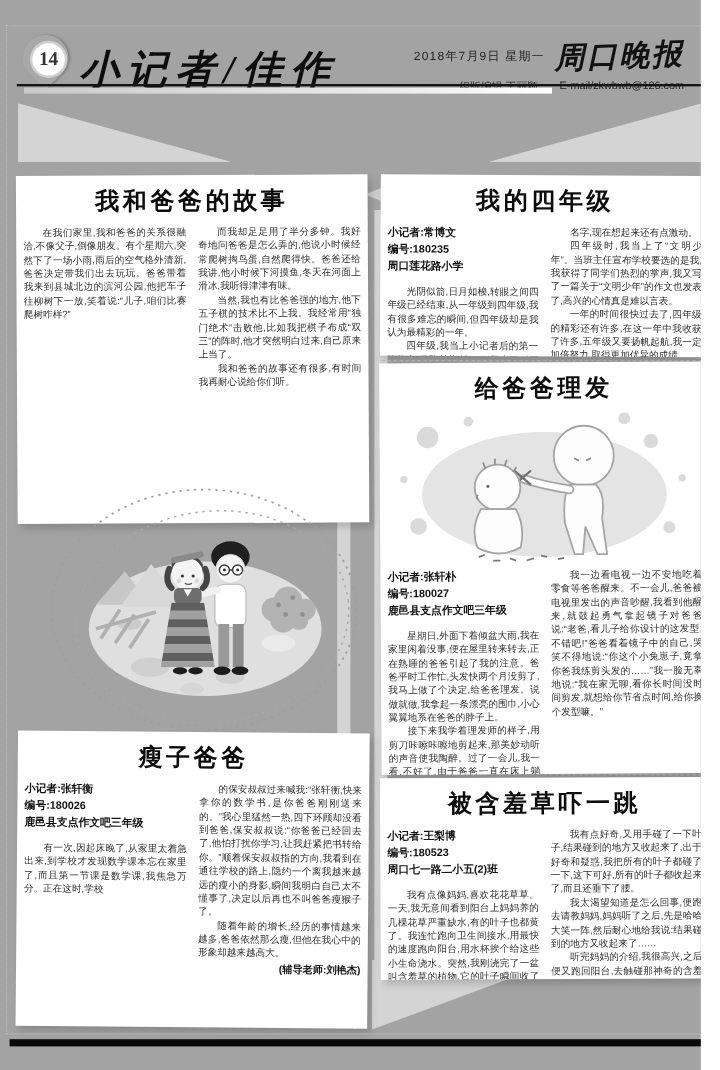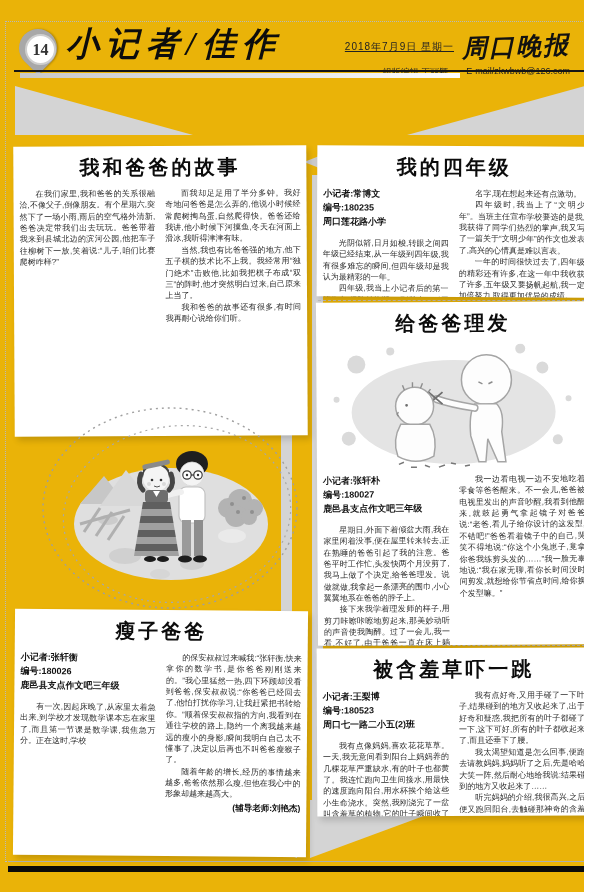--- a/index.html
+++ b/index.html
@@ -1,35 +1,35 @@
 <!DOCTYPE html>
 <html><head>
 <meta charset="utf-8">
 <style>
   html,body{margin:0;padding:0;background:#fff;}
-  #page{position:relative;width:584px;height:892px;background:#eab308;overflow:hidden;
+  #page{position:relative;width:584px;height:892px;background:#a3a3a3;overflow:hidden;
         font-family:"Liberation Sans",sans-serif;color:#222;}
   
   .page-border{position:absolute;left:5px;top:21px;width:588px;height:839px;
     border:1px dotted #b8b8b8;pointer-events:none;}
   .bottom-thin{position:absolute;left:8px;top:861px;width:584px;height:1px;background:#adadad;}
   .bottom-bar{position:absolute;left:8px;top:866px;width:584px;height:6px;background:#0a0a0a;}
 
   
   .pin-wrap{position:absolute;left:16px;top:27px;width:46px;height:58px;}
   .pin{position:absolute;left:3px;top:2px;width:38px;height:38px;background:#a8a8a8;
        border-radius:50% 50% 50% 0;transform:rotate(-45deg);box-shadow:1px 1px 2px rgba(0,0,0,.25);}
   .pin-inner{position:absolute;left:9px;top:7px;width:27px;height:27px;border-radius:50%;
        background:#fff;border:2px solid #cfcfcf;display:flex;align-items:center;justify-content:center;
        font-family:"Liberation Serif",serif;font-size:16px;font-weight:bold;color:#333;}
-  .section-title{position:absolute;left:66px;top:22px;font-family:"Liberation Serif",serif;
+  .section-title{position:absolute;left:66px;top:36px;font-family:"Liberation Serif",serif;
        font-size:33px;font-weight:bold;font-style:italic;letter-spacing:7px;color:#0d0d0d;}
   .hdr-right{position:absolute;right:14px;top:30px;text-align:right;}
   .hdr-date-row{display:flex;align-items:center;justify-content:flex-end;gap:8px;}
-  .hdr-date{font-size:10px;color:#222;letter-spacing:1px;text-decoration:underline;}
+  .hdr-date{font-size:10px;color:#222;letter-spacing:1px;}
   .masthead{font-family:"Liberation Serif",serif;font-size:25px;font-weight:bold;font-style:italic;
        letter-spacing:2px;color:#111;transform:rotate(-2deg);}
   .hdr-meta-row{margin-top:3px;font-size:9px;color:#222;display:flex;justify-content:flex-end;gap:18px;}
   .hdr-line{position:absolute;left:14px;top:70px;width:572px;height:2px;background:#151515;}
   .hdr-line-shadow{position:absolute;left:20px;top:73px;width:440px;height:5px;
        background:linear-gradient(to right,#c9c9c9,#ececec 70%,#ffffff);}
 
   
   .decor{position:absolute;background:#d4d4d4;}
   .tri-tl{left:15px;top:86px;width:178px;height:49px;clip-path:polygon(0 0,100% 100%,0 100%);}

